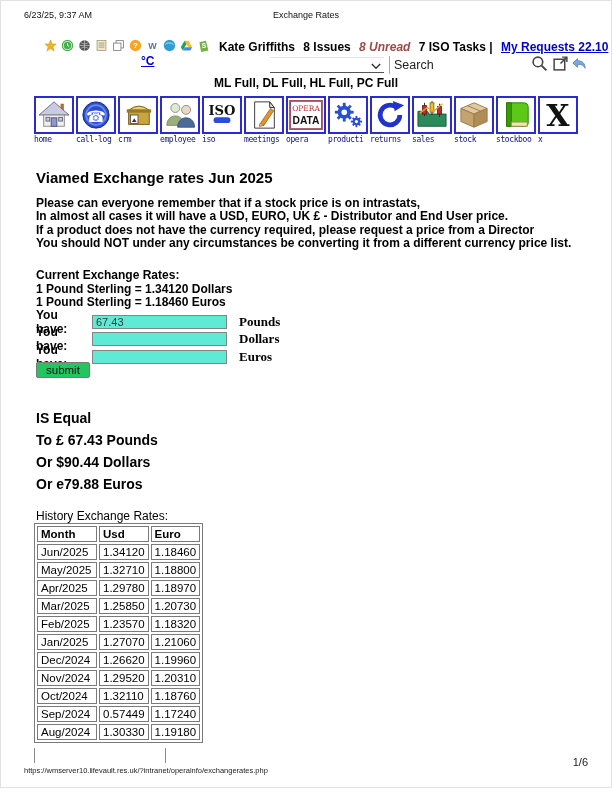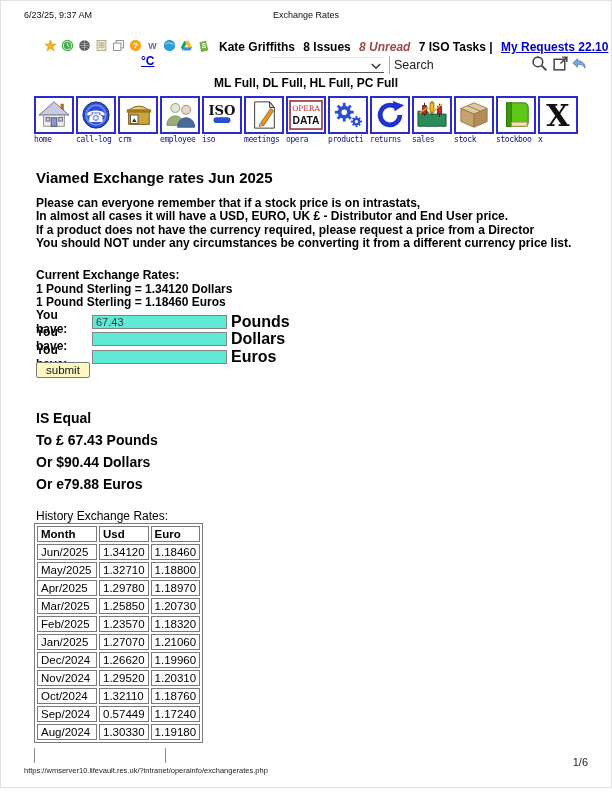--- a/index.html
+++ b/index.html
@@ -55,23 +55,23 @@
   
   .h1 { position:absolute; top:169px; left:36px; font-size:15px; font-weight:bold; }
   .notice  { position:absolute; top:197px; left:36px; font-size:12px; font-weight:bold; line-height:13.4px; }
   .current { position:absolute; top:269px; left:36px; font-size:12px; font-weight:bold; line-height:13.6px; }
 
   .converter { position:absolute; top:313px; left:36px; }
   .form-row { display:flex; align-items:center; height:17.5px; }
   .form-label { font-size:12px; font-weight:bold; width:56px; }
   .form-input { width:135px; height:14px; border:1px solid #848484; background:#5eead4;
                 font-family:"Liberation Sans", sans-serif; font-size:11px; color:#3a3a3a; padding:0 3px; }
-  .form-unit { font-size:16px; font-weight:bold; margin-left:4px; }
+  .form-unit { font-size:13px; font-weight:bold; margin-left:12px;font-family:Liberation Serif, serif; }
   .submit-btn { position:absolute; top:362px; left:36px; font-family:"Liberation Sans", sans-serif;
-                font-size:11.5px; padding:1px 9px; background:#fef9c3; border:1px solid #7a7a7a;
+                font-size:11.5px; padding:1px 9px; background:#22c55e; border:1px solid #7a7a7a;
                 border-radius:2px; color:#111; }
 
   .result { position:absolute; top:407px; left:36px; font-size:14px; font-weight:bold; line-height:22px; }
 
   .history-heading { position:absolute; top:509px; left:36px; font-size:12px; }
   .history-table { position:absolute; top:523px; left:34px; border-collapse:separate;
                    border-spacing:2px; border:1px solid #7a7a7a; background:#fff; }
   .history-table th, .history-table td { border:1px solid #7a7a7a; padding:0 3px; height:16px;
                    text-align:left; font-size:11.5px; vertical-align:middle; }
   .history-table th { font-weight:bold; }

